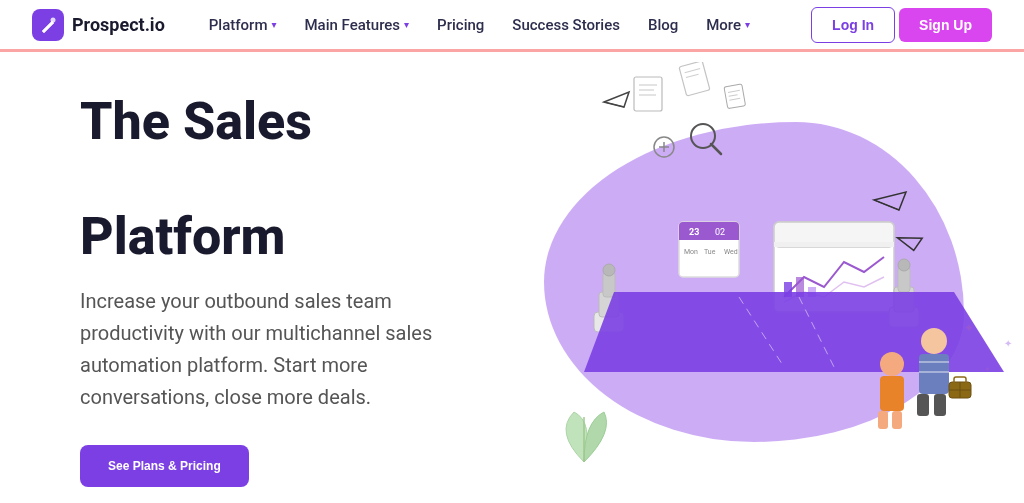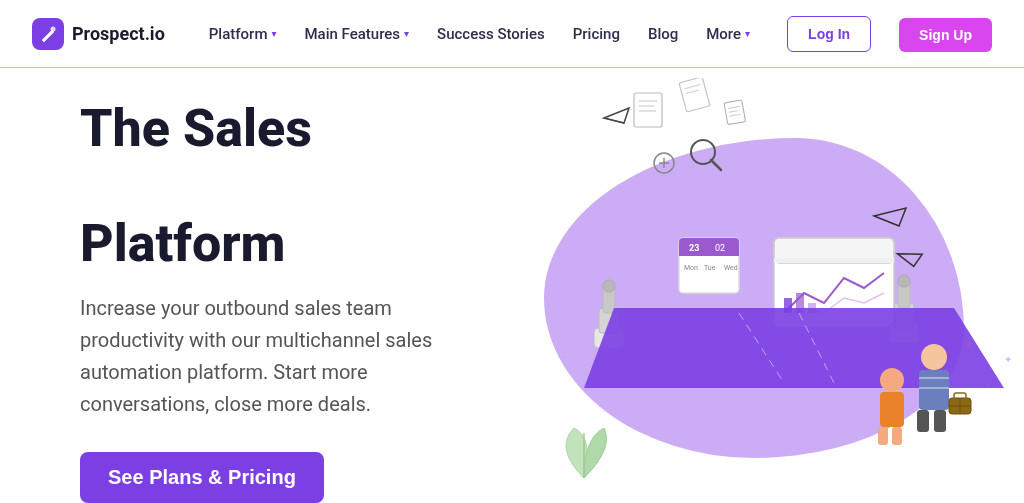--- a/index.html
+++ b/index.html
@@ -9,22 +9,22 @@
       width: 1024px;
       height: 503px;
       overflow: hidden;
     }
 
     
     nav {
       display: flex;
       align-items: center;
       padding: 0 32px;
-      height: 68px;
-      border-bottom: 1px solid #fca5a5;
+      height: 52px;
+      border-bottom: 3px solid #fca5a5;
       background: #fff;
     }
     .logo {
       display: flex;
       align-items: center;
       gap: 8px;
       margin-right: 32px;
       text-decoration: none;
     }
     .logo-icon {
@@ -60,22 +60,22 @@
       border-radius: 4px;
       white-space: nowrap;
       font-weight: 500;
     }
     .nav-item .chevron {
       font-size: 10px;
       color: #7b3fe4;
     }
     .nav-actions {
       display: flex;
-      align-items: flex-end;
-      gap: 28px;
+      align-items: center;
+      gap: 4px;
     }
     .btn-login {
       padding: 9px 20px;
       border: 1.5px solid #7b3fe4;
       background: #fff;
       color: #7b3fe4;
       border-radius: 6px;
       font-size: 14px;
       font-weight: 600;
       cursor: pointer;
@@ -118,21 +118,21 @@
       margin-bottom: 32px;
       max-width: 400px;
     }
     .btn-cta {
       display: inline-block;
       padding: 14px 28px;
       background: #7b3fe4;
       color: #fff;
       border: none;
       border-radius: 8px;
-      font-size: 20px;
+      font-size: 12px;
       font-weight: 600;
       cursor: pointer;
     }
 
     
     .hero-illustration {
       position: absolute;
       right: -20px;
       top: 10px;
       width: 540px;
@@ -177,24 +177,24 @@
   <div class="nav-links">
     <div class="nav-item">
       <span>Platform</span>
       <span class="chevron">▾</span>
     </div>
     <div class="nav-item">
       <span>Main Features</span>
       <span class="chevron">▾</span>
     </div>
     <div class="nav-item">
+      <span>Pricing</span>
+    </div>
+    <div class="nav-item">
       <span>Success Stories</span>
-    </div>
-    <div class="nav-item">
-      <span>Pricing</span>
     </div>
     <div class="nav-item">
       <span>Blog</span>
     </div>
     <div class="nav-item">
       <span>More</span>
       <span class="chevron">▾</span>
     </div>
   </div>
 

